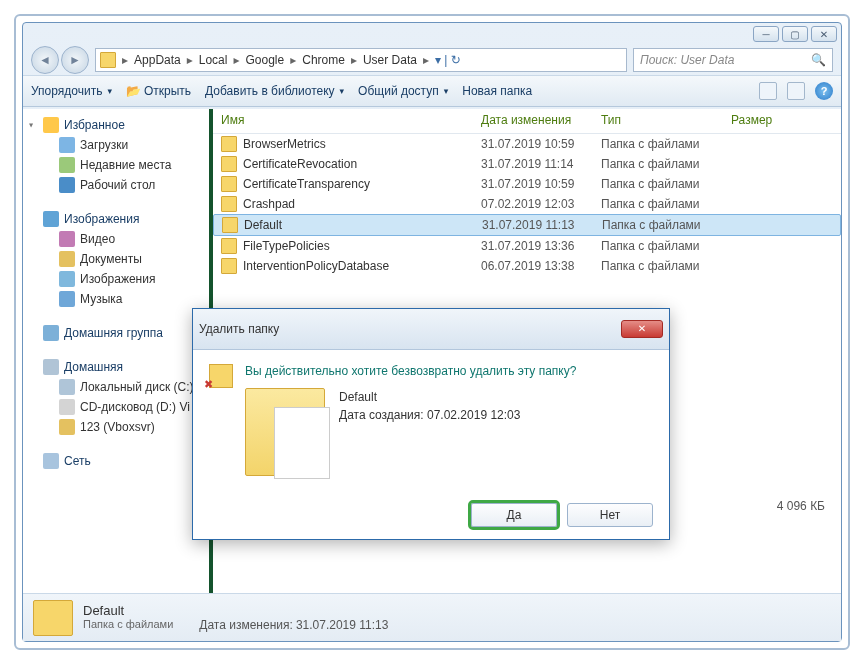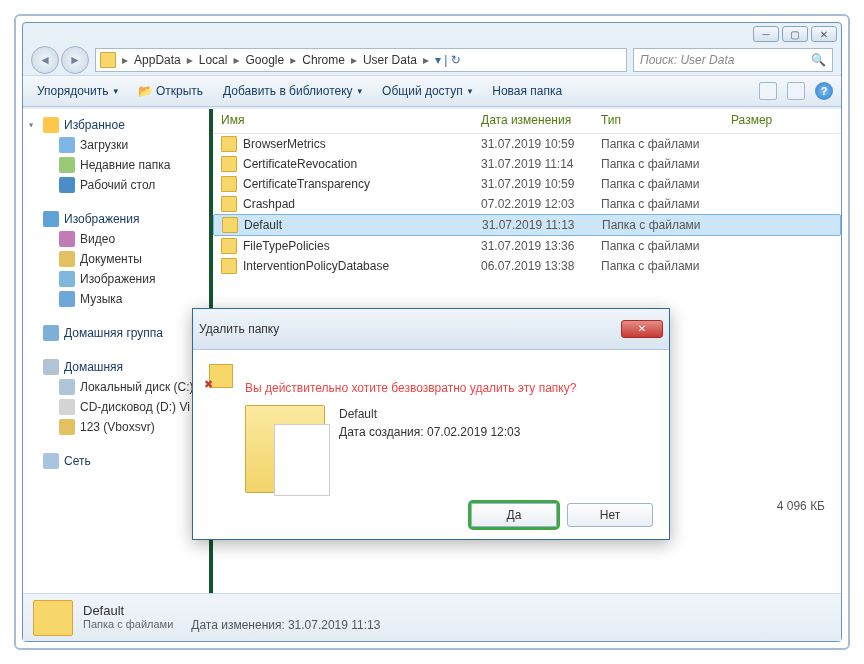--- a/index.html
+++ b/index.html
@@ -12,21 +12,21 @@
 .nav-arrows { display: flex; gap: 2px; }
 .nav-circle { width: 28px; height: 28px; border-radius: 50%; background: radial-gradient(#f3f7fa,#c4d4e3); border: 1px solid #9cb3cd; display: flex; align-items: center; justify-content: center; color: #71839a; cursor: pointer; }
 .breadcrumb-bar { flex: 1; height: 24px; background: #fff; border: 1px solid #a7b9ce; display: flex; align-items: center; padding: 0 4px; }
 .bc-icon { width: 16px; height: 16px; background: #f7d66a; border: 1px solid #d4a839; border-radius: 1px; margin-right: 4px; }
 .bc-seg { padding: 0 4px; color: #333; cursor: pointer; }
 .bc-arr { color: #666; padding: 0 2px; }
 .bc-refresh { margin-left: 4px; color: #3c6ea5; display:flex; gap:2px; }
 .search-bar { width: 200px; height: 24px; background: #fff; border: 1px solid #a7b9ce; display: flex; align-items: center; padding: 0 6px; color: #888; font-style: italic; }
 .search-bar .sicon { margin-left: auto; font-style: normal; color: #3c6ea5; }
 .toolbar { height: 32px; background: linear-gradient(#f4f8fb,#e0eaf3); border-top: 1px solid #cad9e8; border-bottom: 1px solid #b5c8dc; display: flex; align-items: center; padding: 0 8px; gap: 14px; }
-.tb-btn { color: #1a3e66; cursor: pointer; display: flex; align-items: center; gap: 3px; margin-left: 6px; }
+.tb-btn { color: #1a3e66; cursor: pointer; display: flex; align-items: center; gap: 3px; }
 .tb-drop::after { content: '▾'; font-size: 9px; margin-left: 2px; color: #1a3e66; }
 .tb-right { margin-left: auto; display: flex; align-items: center; gap: 10px; }
 .tb-icon { width: 18px; height: 18px; border: 1px solid #a3b7cc; border-radius: 2px; background: #eef4fa; }
 .tb-help { width: 18px; height: 18px; border-radius: 50%; background: radial-gradient(#7cc0f0,#2a7ac8); color: #fff; text-align: center; line-height: 18px; font-weight: bold; font-size: 11px; }
 .content { position: absolute; top: 86px; left: 0; right: 0; bottom: 48px; background: #fff; display: flex; }
 .sidebar { width: 190px; border-right: 4px solid #14532d; padding: 6px 0; overflow: hidden; }
 .side-group { margin-bottom: 14px; }
 .side-head { display: flex; align-items: center; gap: 5px; padding: 2px 8px 2px 20px; color: #1a3e66; cursor: pointer; }
 .side-head.exp::before { content: '▸'; position: absolute; margin-left: -14px; font-size: 8px; color: #777; transform: rotate(90deg); }
 .side-item { display: flex; align-items: center; gap: 5px; padding: 2px 8px 2px 36px; color: #333; cursor: pointer; }
@@ -41,30 +41,30 @@
 .col-name { width: 260px; } .col-date { width: 120px; } .col-type { width: 130px; } .col-size { flex: 1; }
 .rows { }
 .row { display: flex; align-items: center; padding: 2px 0 2px 8px; }
 .row.sel { background: #cde6f7; border: 1px solid #7eb4e1; border-radius: 2px; }
 .row .ricon { width: 16px; height: 16px; background: #f7d66a; border: 1px solid #d4a839; border-radius: 1px; margin-right: 6px; }
 .row .rname { width: 238px; color: #333; } .row .rdate { width: 120px; color: #555; }
 .row .rtype { width: 130px; color: #555; } .row .rsize { flex: 1; text-align: right; padding-right: 16px; color: #555; }
 .statusbar { position: absolute; bottom: 0; left: 0; right: 0; height: 48px; background: linear-gradient(#f0f5fa,#e4ecf4); border-top: 1px solid #cad9e8; display: flex; align-items: center; padding: 4px 10px; gap: 10px; }
 .sb-icon { width: 40px; height: 36px; background: #f7d66a; border: 1px solid #d4a839; border-radius: 2px; }
 .sb-text .l1 { color: #333; font-size: 13px; } .sb-text .l2 { color: #666; font-size: 11px; }
-.sb-text .l3 { color: #555; font-size: 11px; margin-left: 12px; }
+.sb-text .l3 { color: #555; font-size: 11px; margin-left: 20px; }
 
 .dialog { position: absolute; top: 308px; left: 192px; width: 478px; height: 232px; border: 1px solid #2c6aaa; background: #fff; box-shadow: 0 4px 16px rgba(0,0,0,0.3); }
 .dlg-title { height: 41px; background: linear-gradient(#f0f5fa,#d8e4f0); border-bottom: 1px solid #b2c6dc; display: flex; align-items: center; padding: 0 6px; }
 .dlg-title span { color: #333; font-size: 12px; }
 .dlg-close { margin-left: auto; width: 42px; height: 18px; background: linear-gradient(#e58d87,#c83a33); border: 1px solid #a42a24; border-radius: 3px; color: #fff; text-align: center; line-height: 16px; font-size: 10px; cursor: pointer; }
 .dlg-body { padding: 14px 16px; display: flex; gap: 12px; }
 .dlg-warnicon { width: 24px; height: 24px; background: #f7d66a; border: 1px solid #d4a839; position: relative; }
 .dlg-warnicon::after { content: '✖'; position: absolute; bottom: -4px; left: -6px; color: #c83a33; font-size: 11px; }
-.dlg-msg { color: #ef4444; font-size: 12px; margin-bottom: 10px; margin-top: 17px; }
+.dlg-msg { color: #0f766e; font-size: 12px; margin-bottom: 10px; }
 .dlg-folder { display: flex; gap: 14px; margin-top: 6px; }
 .dlg-ficon { width: 80px; height: 88px; background: linear-gradient(#fbe9a0,#f3d46a); border: 1px solid #d4a839; border-radius: 2px; position: relative; }
 .dlg-ficon::before { content: ''; position: absolute; right: -6px; bottom: -4px; width: 54px; height: 70px; background: #fff; border: 1px solid #ccc; }
 .dlg-info { color: #333; font-size: 12px; line-height: 1.5; }
 .dlg-btns { position: absolute; bottom: 12px; right: 16px; display: flex; gap: 10px; }
 .dlg-btn { width: 86px; height: 24px; border: 1px solid #9cb3cd; border-radius: 3px; background: linear-gradient(#fdfdfe,#e9eff5); text-align: center; line-height: 22px; color: #333; cursor: pointer; }
 .dlg-btn.yes { outline: 3px solid #3fa845; border-radius: 2px; }
 </style>
 </head>
 <body>
@@ -122,21 +122,21 @@
         <div class="side-head exp">
             <span class="s-ico ico-fav"></span>
             <span>Избранное</span>
           </div>
         <div class="side-item">
             <span class="s-ico ico-dl"></span>
             <span>Загрузки</span>
           </div>
         <div class="side-item">
             <span class="s-ico ico-place"></span>
-            <span>Недавние папка</span>
+            <span>Недавние места</span>
           </div>
         <div class="side-item">
             <span class="s-ico ico-desk"></span>
             <span>Рабочий стол</span>
           </div>
       </div>
       <div class="side-group">
         <div class="side-head">
             <span class="s-ico ico-lib"></span>
             <span>Изображения</span>

